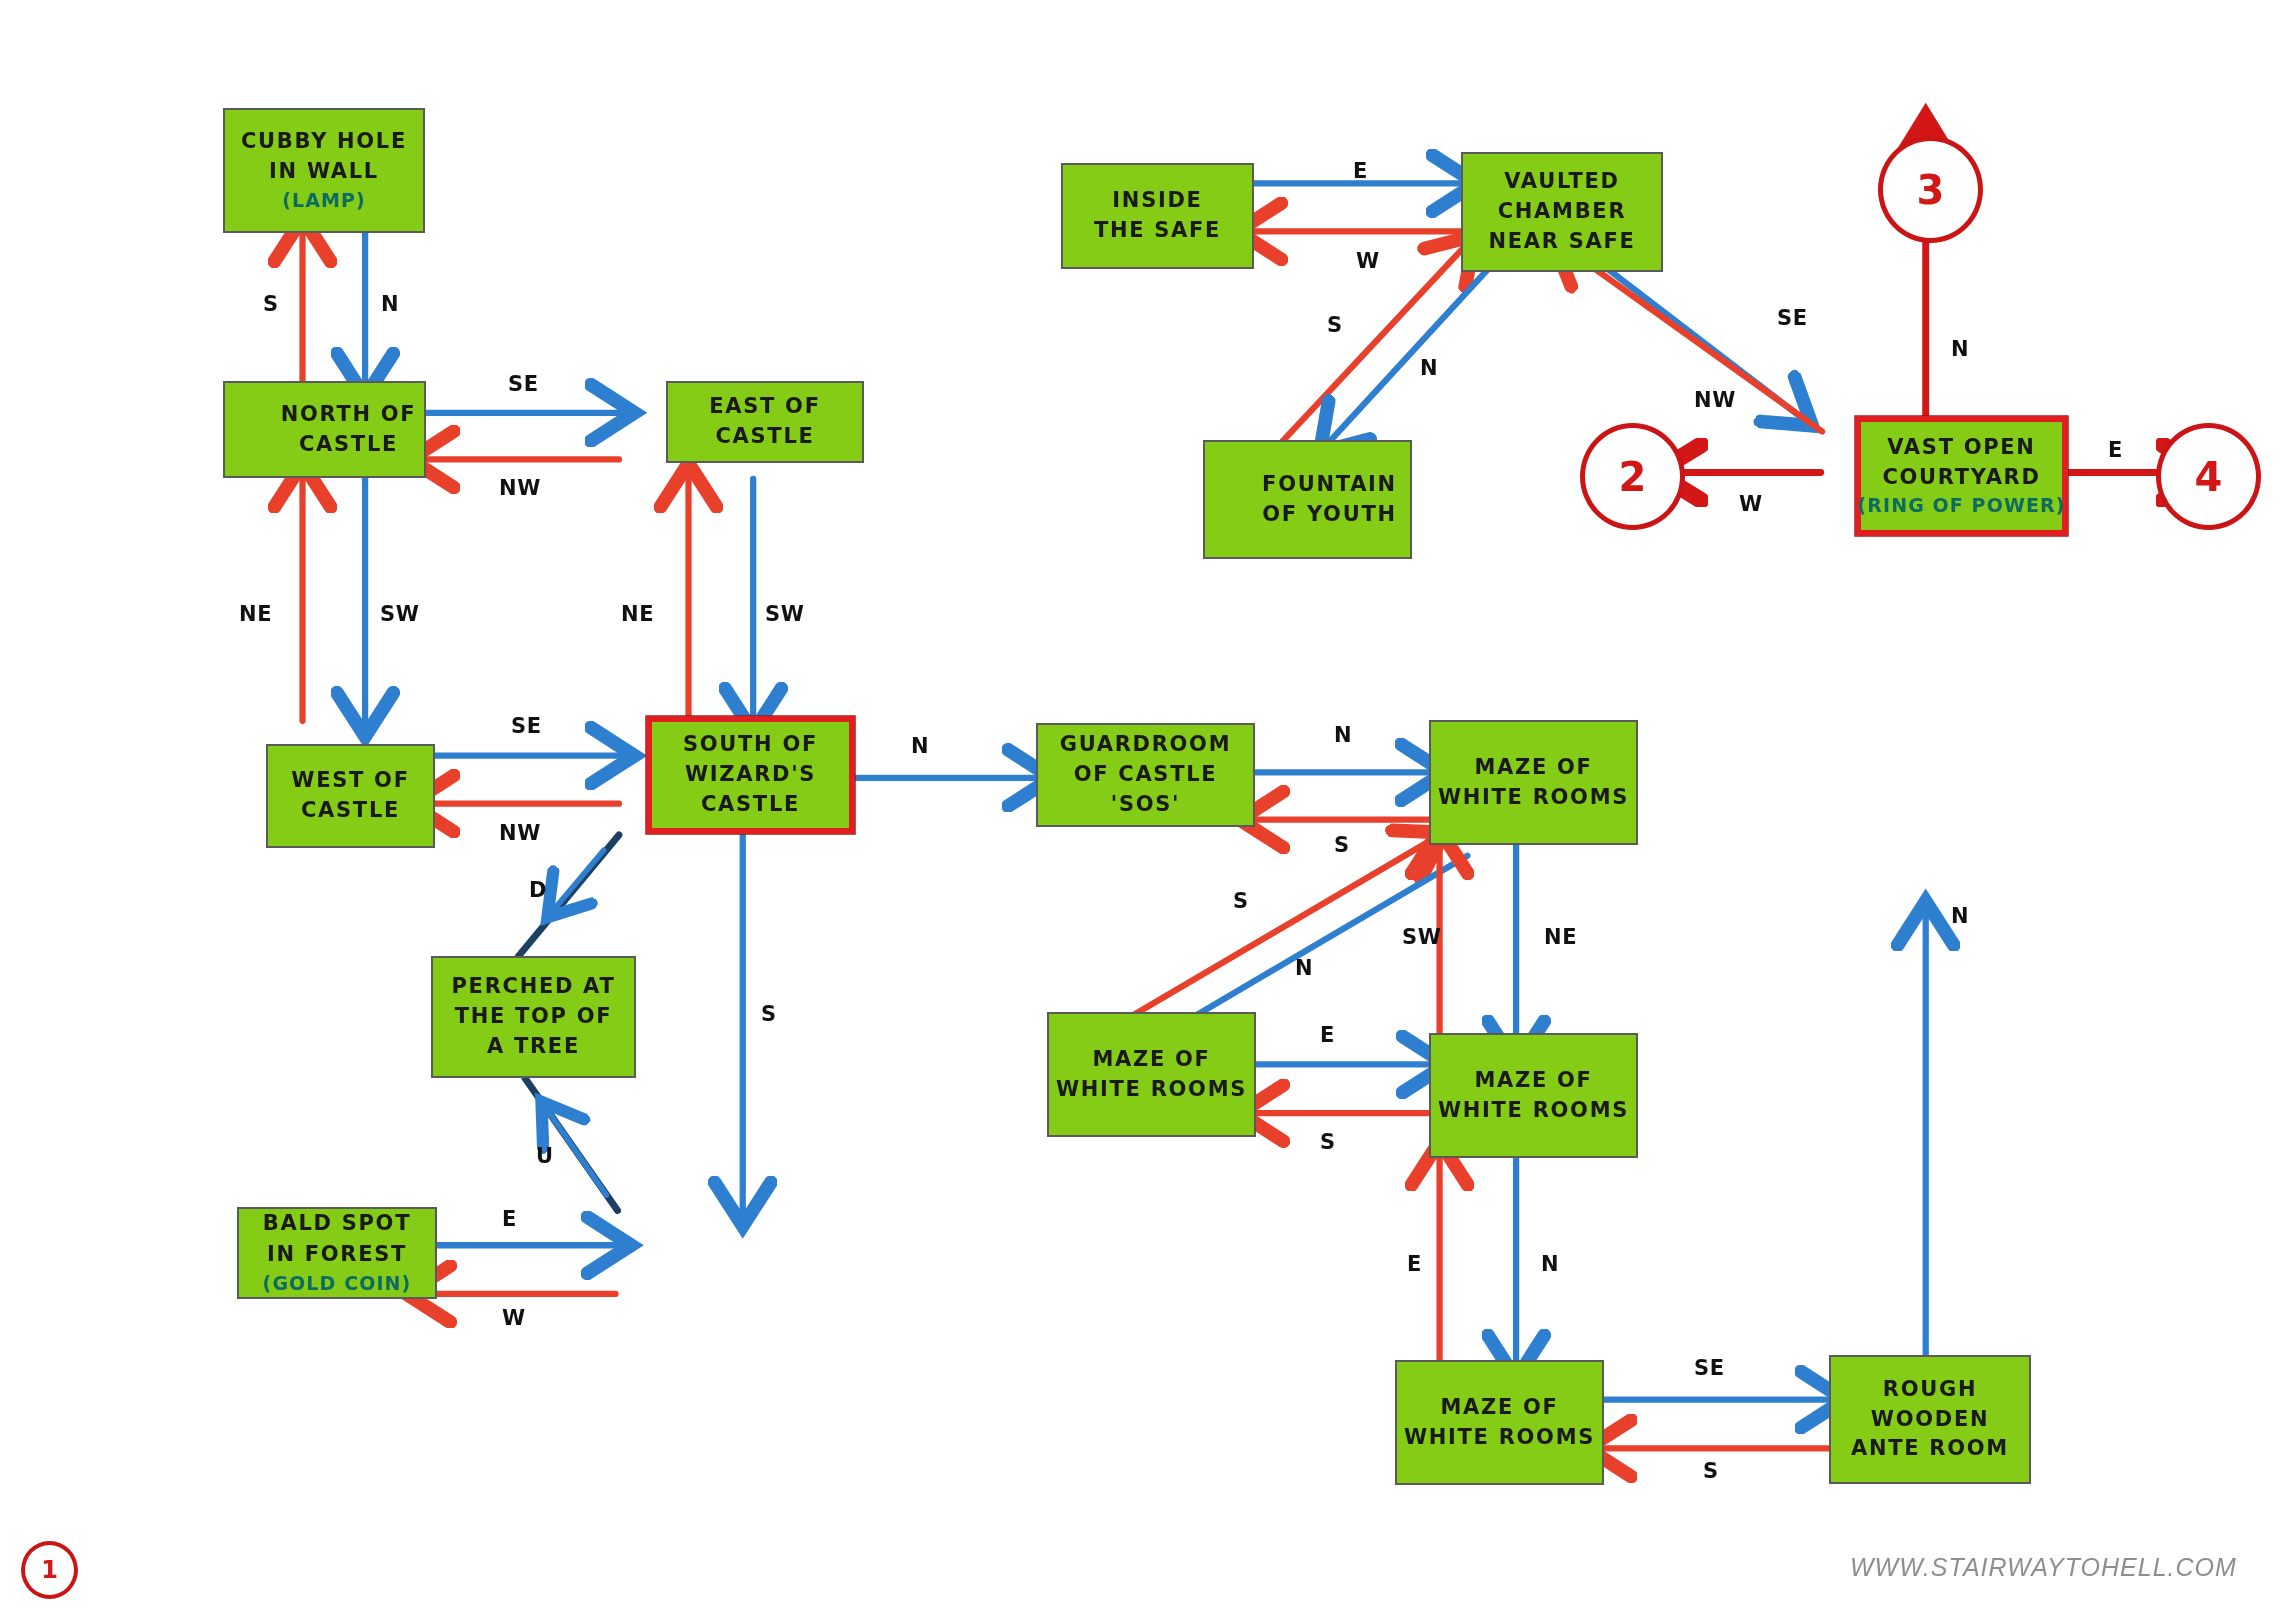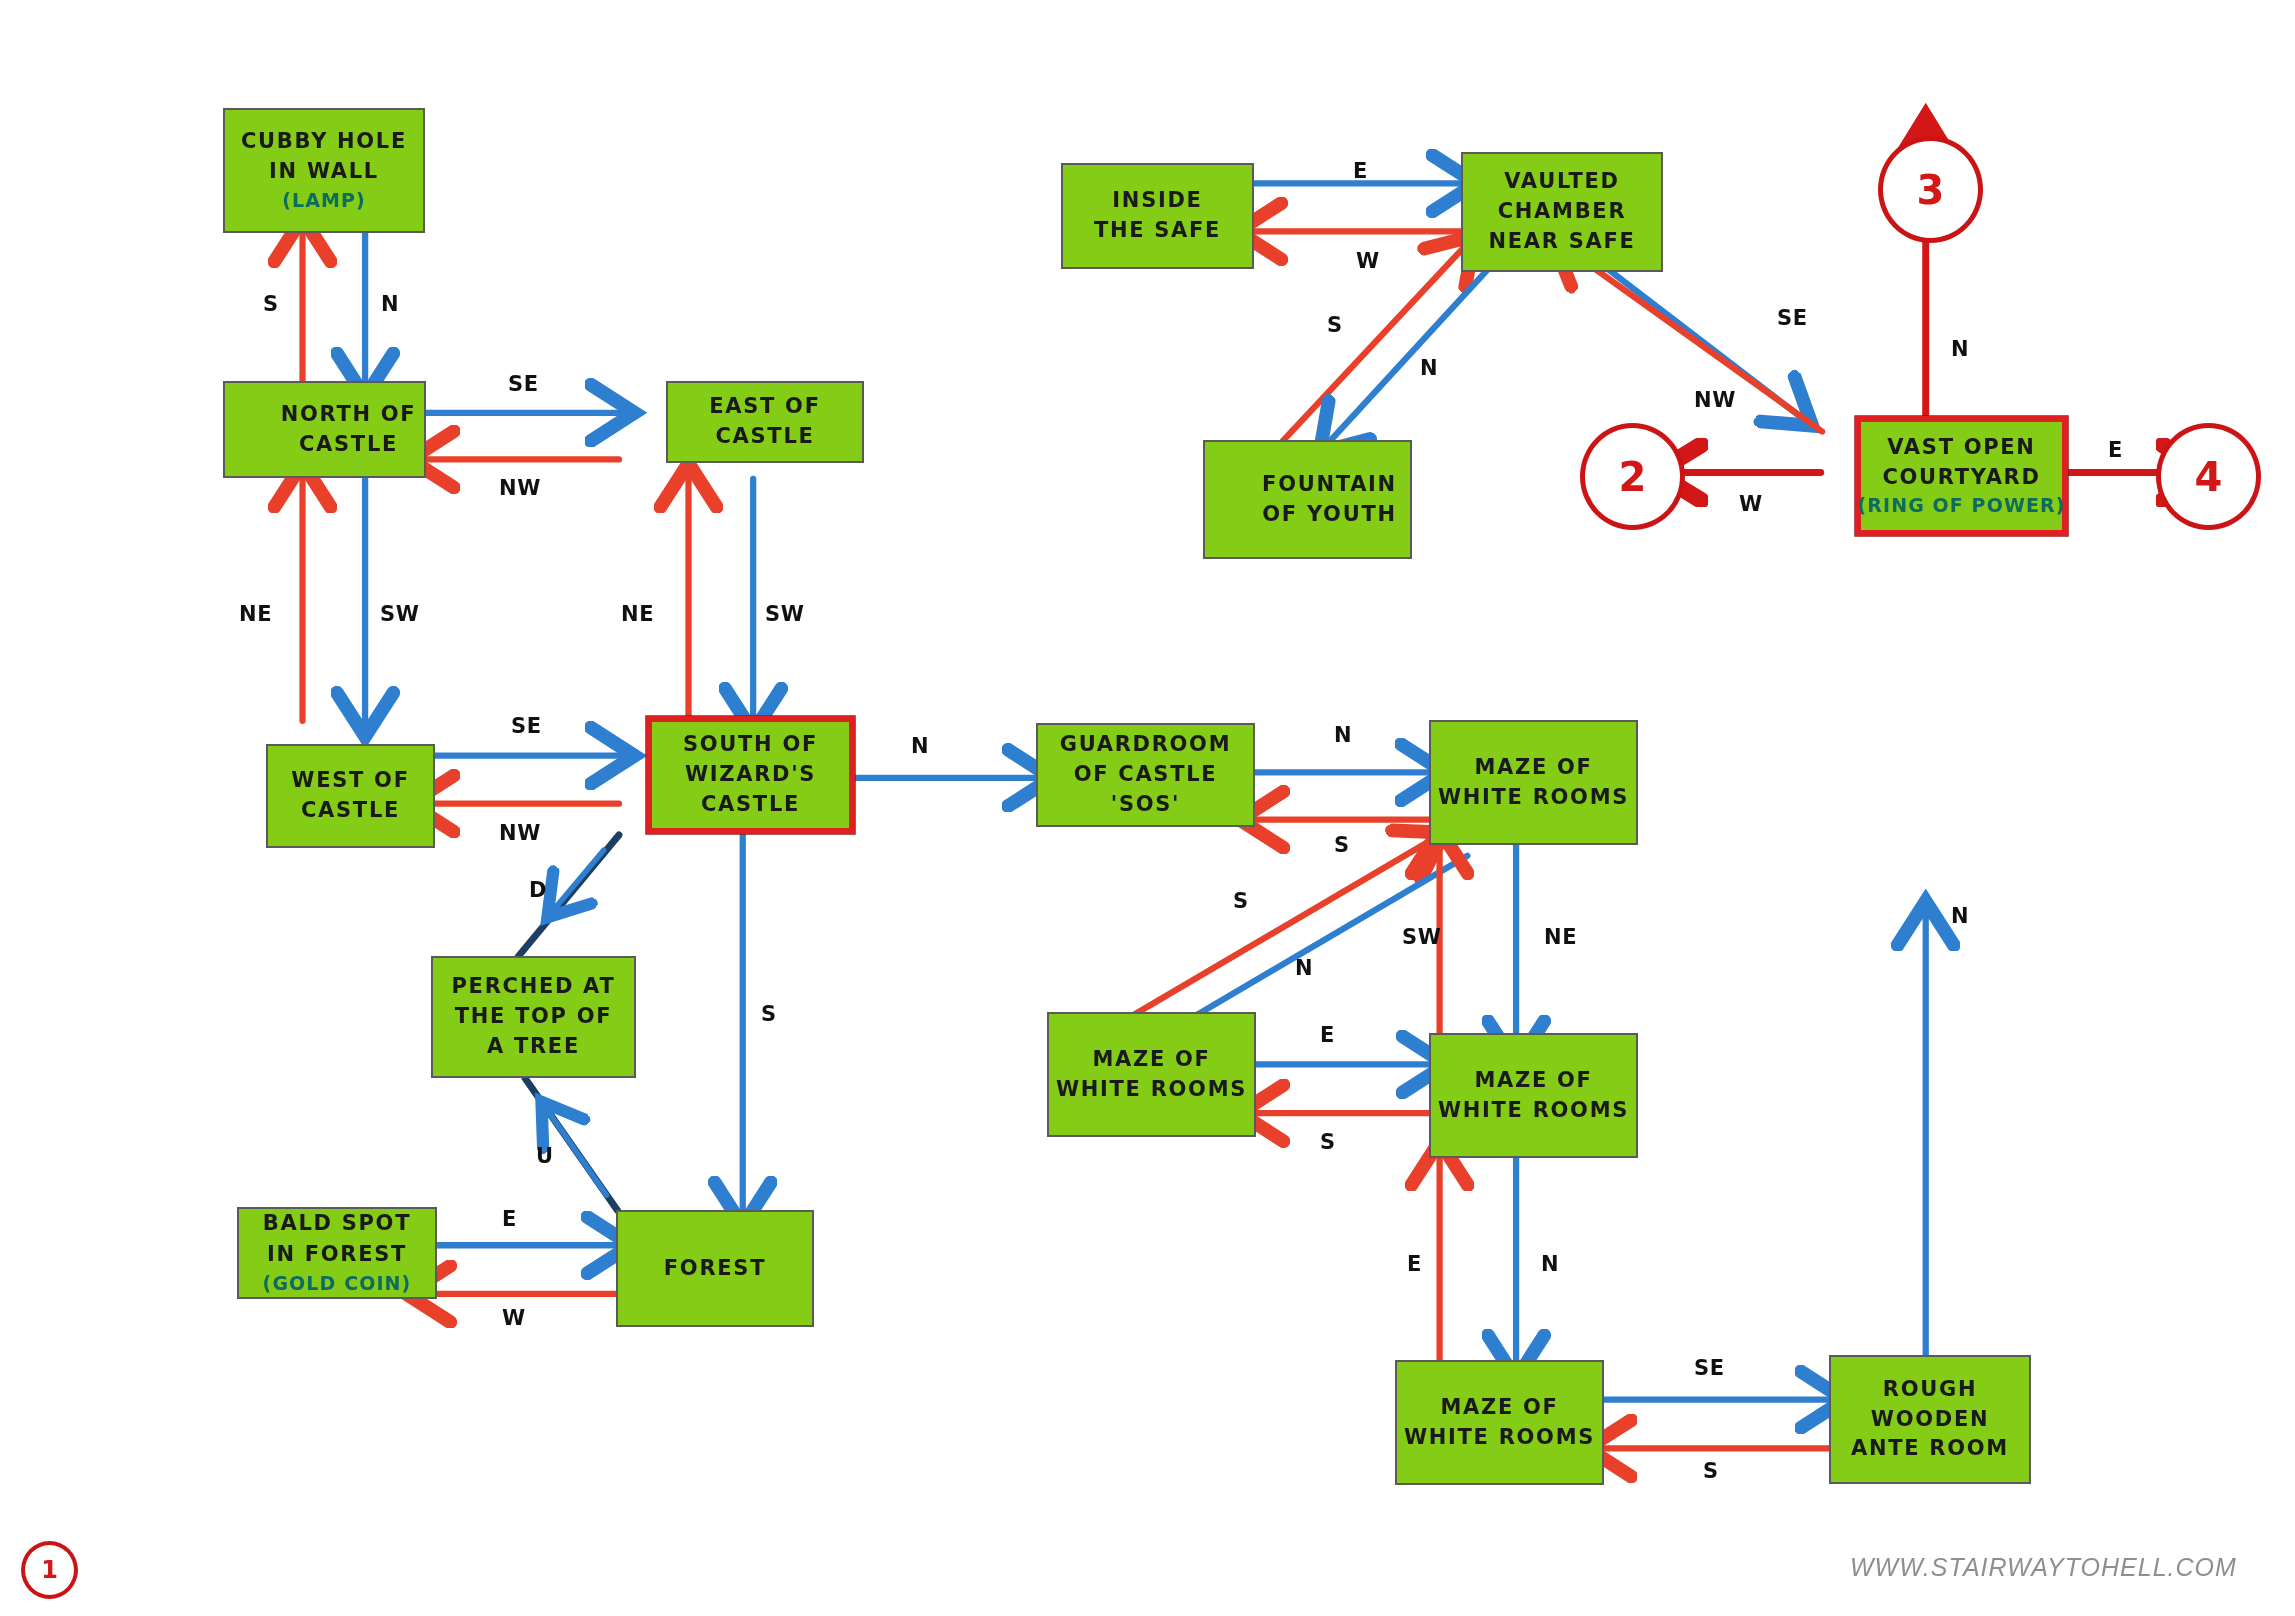--- a/index.html
+++ b/index.html
@@ -200,23 +200,20 @@
     <span class="ln">THE TOP OF</span>
     <span class="ln">A TREE</span>
   </div>
 
   <div class="room" style="left:237px;top:1207px;width:200px;height:92px;justify-content:space-between;">
     <span class="ln">BALD SPOT</span>
     <span class="ln">IN FOREST</span>
     <span class="ln item">(GOLD COIN)</span>
   </div>
 
-  <div class="room" style="left:616px;top:1210px;width:198px;height:117px;">
-    <span class="ln">FOREST</span>
-  </div>
 
   <div class="room" style="left:1061px;top:163px;width:193px;height:106px;">
     <span class="ln">INSIDE</span>
     <span class="ln">THE SAFE</span>
   </div>
 
   <div class="room" style="left:1461px;top:152px;width:202px;height:120px;">
     <span class="ln">VAULTED</span>
     <span class="ln">CHAMBER</span>
     <span class="ln">NEAR SAFE</span>

